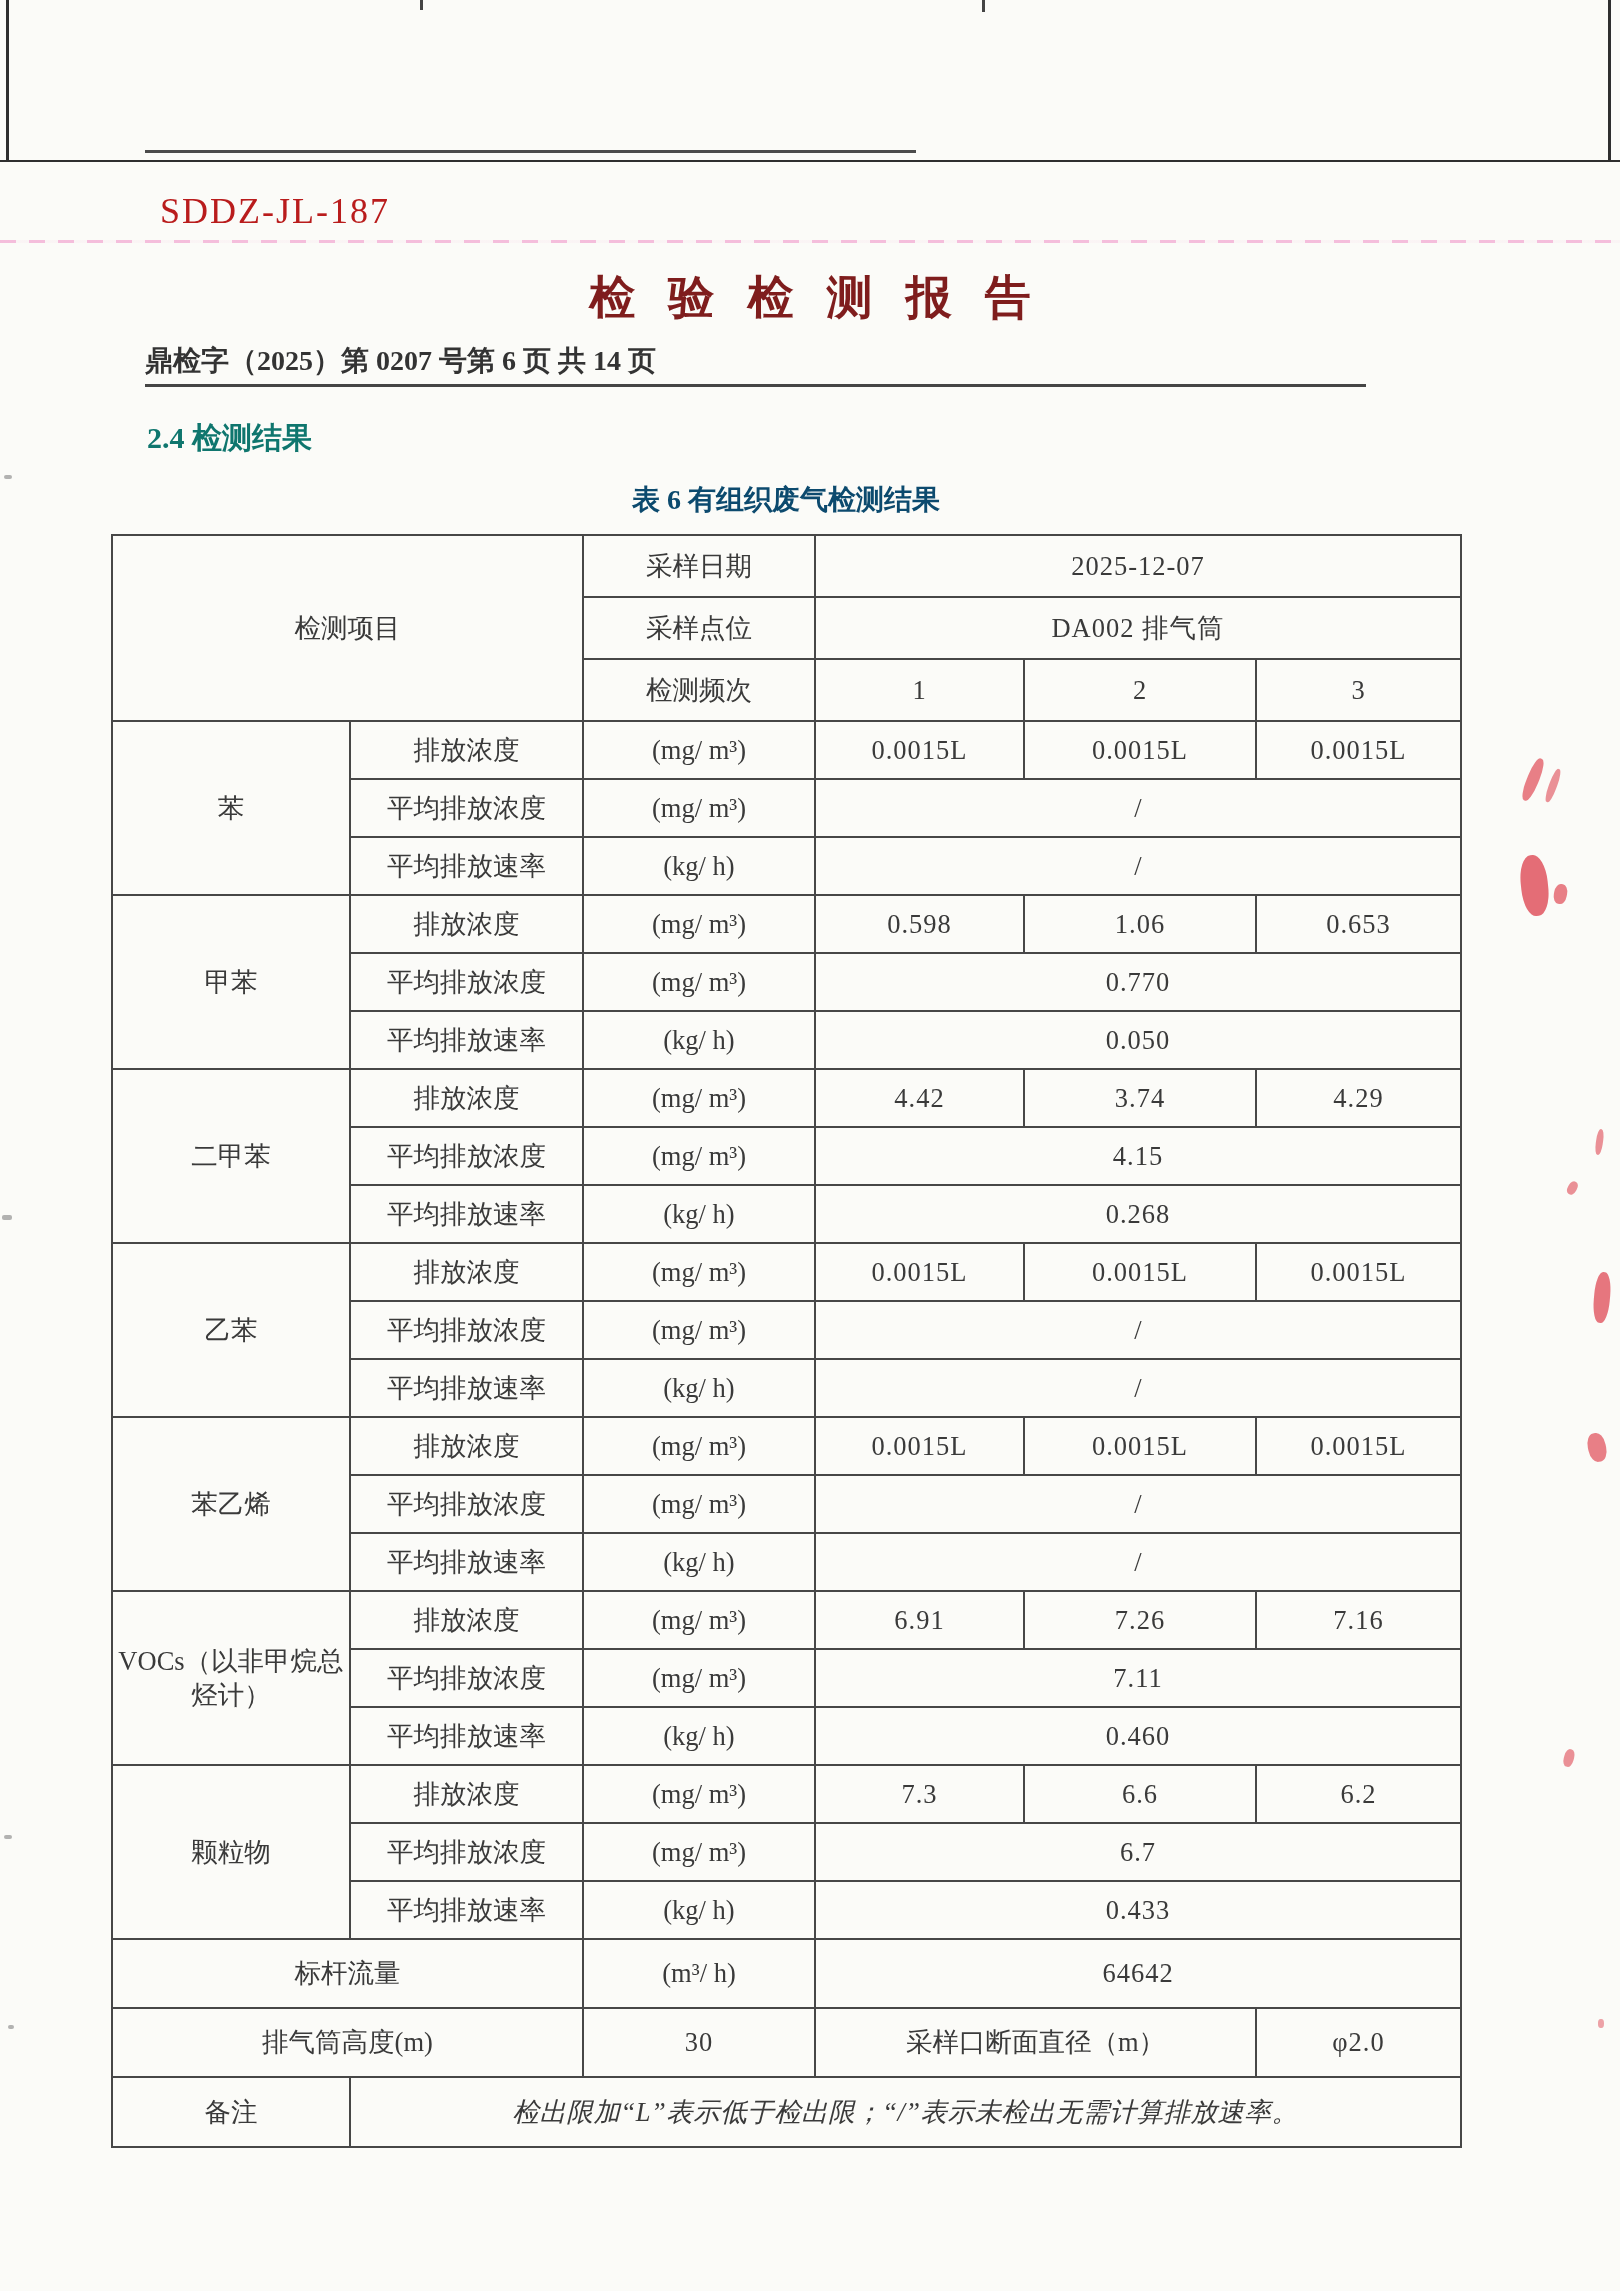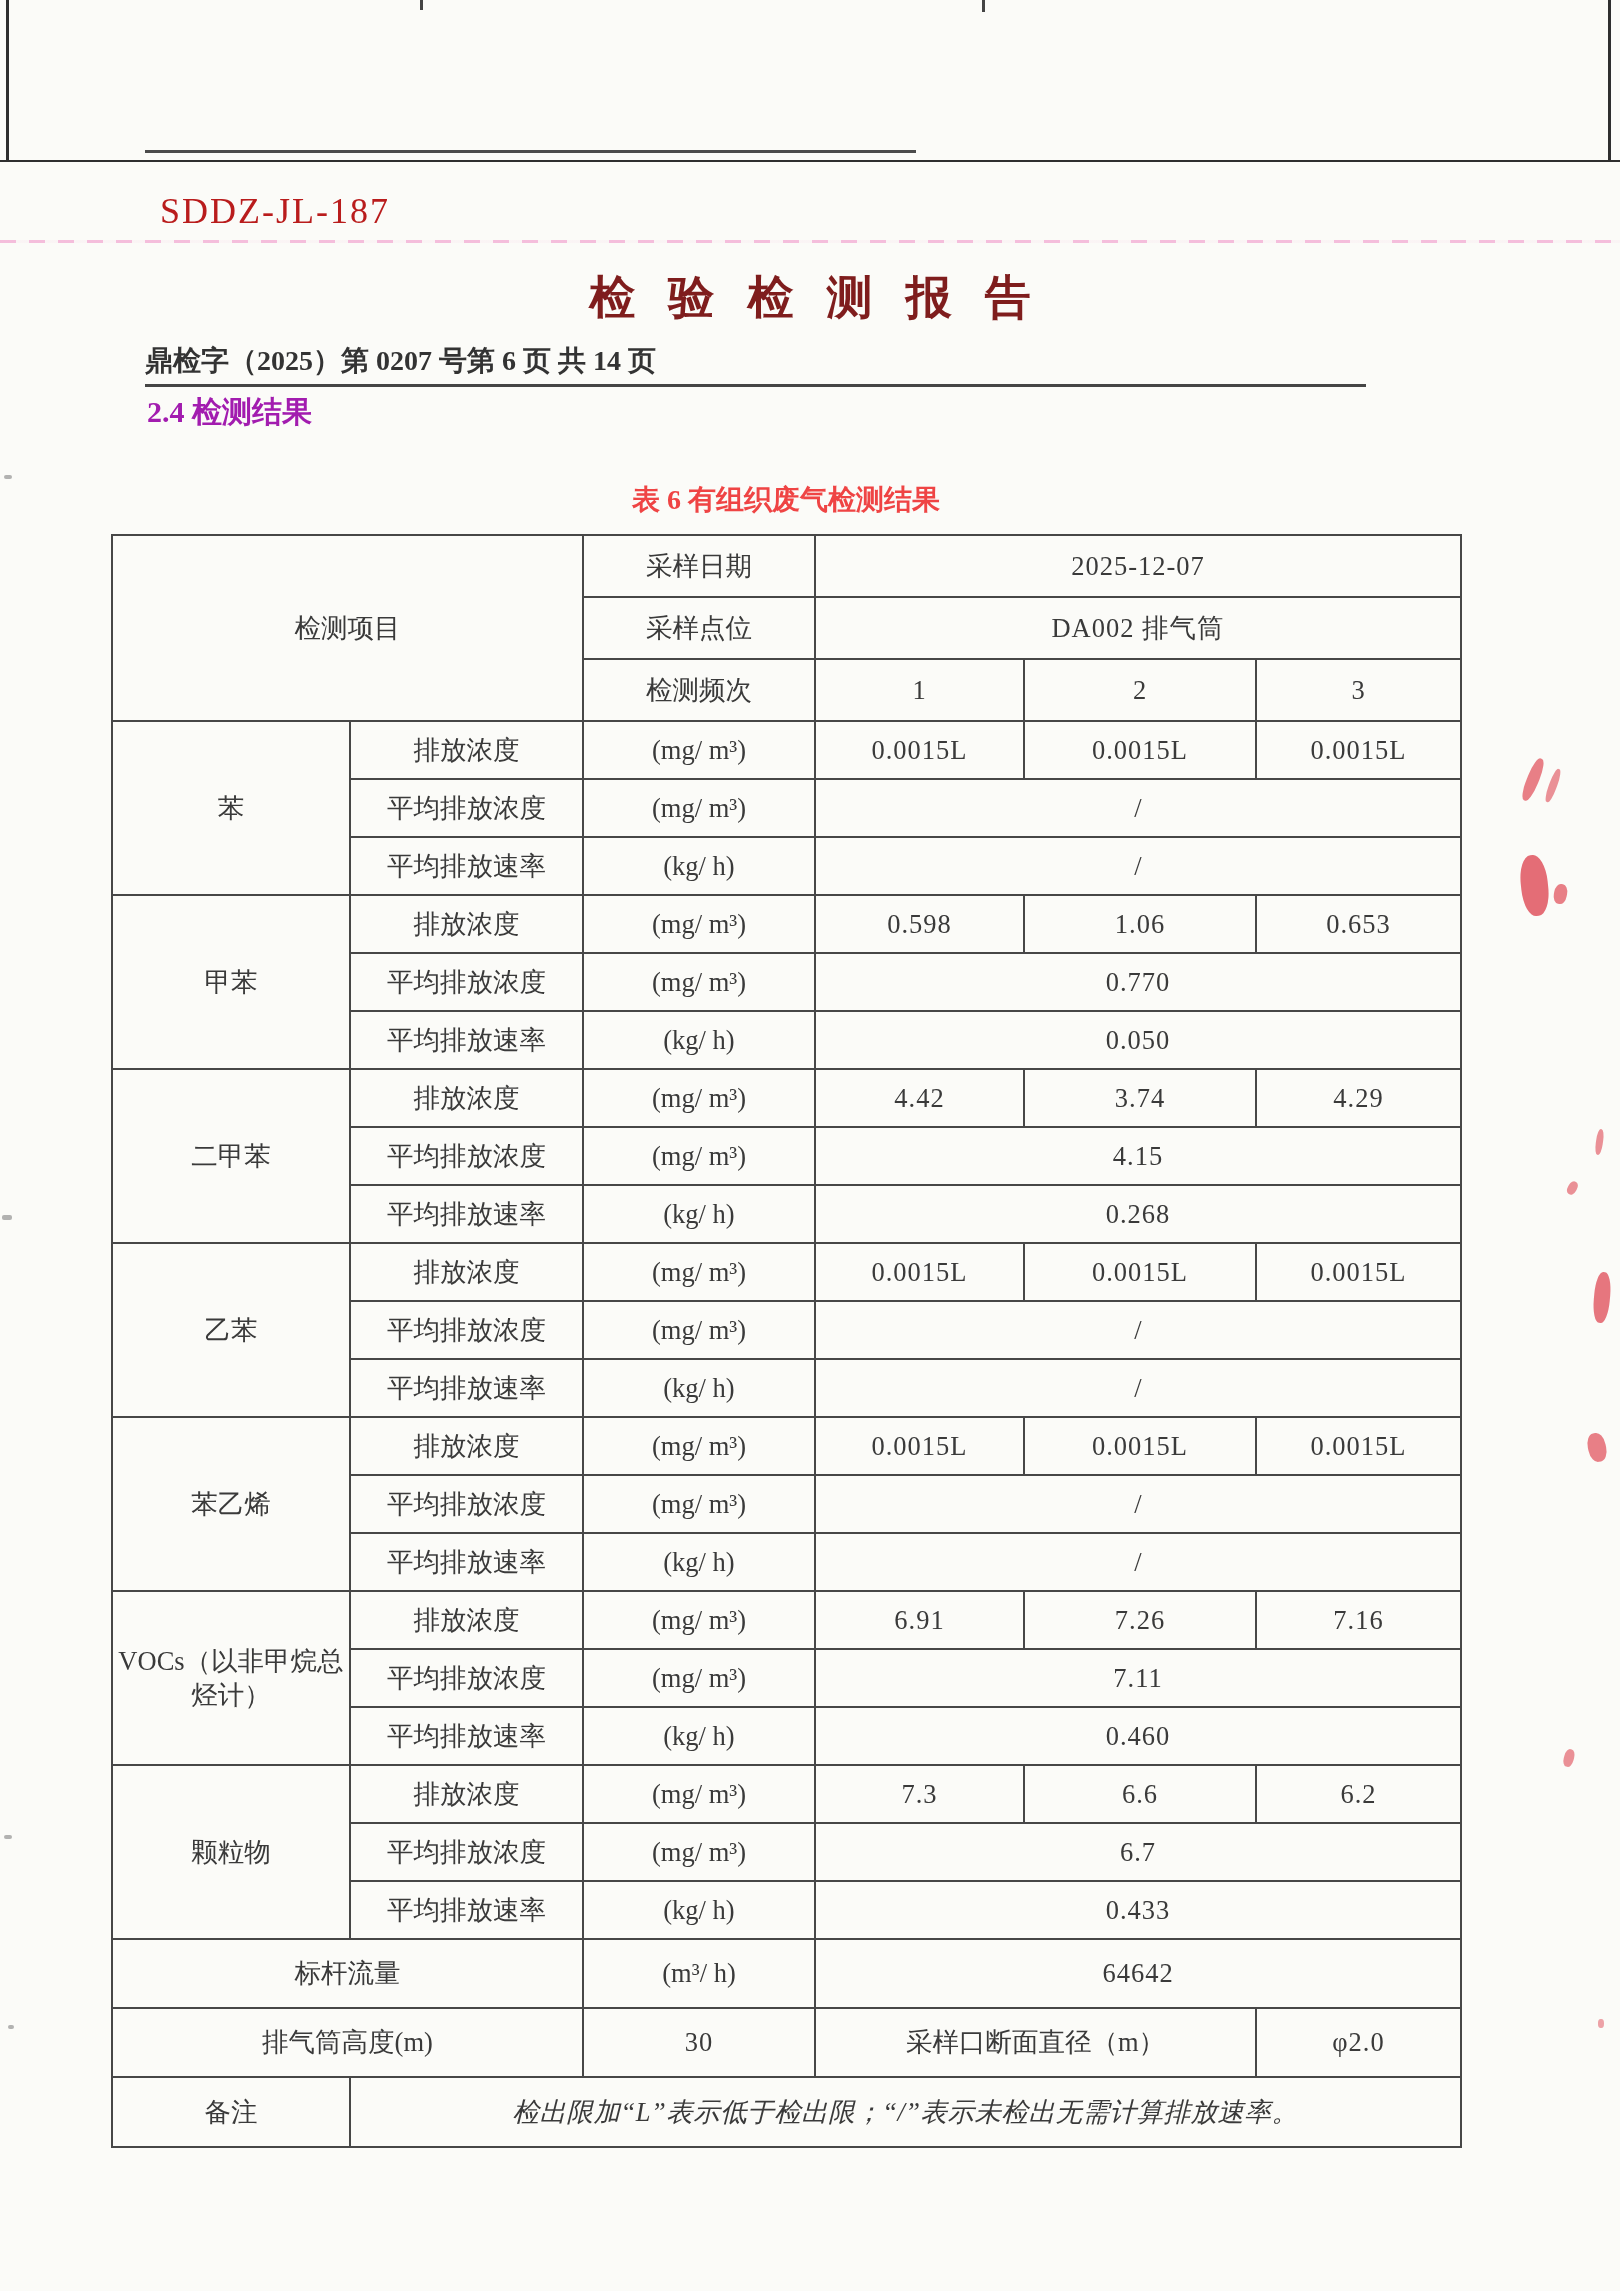--- a/index.html
+++ b/index.html
@@ -29,22 +29,22 @@
     left:0;top:267px;width:1620px;text-align:center;
     font-size:46px;font-weight:700;color:#7f1d1d;
     letter-spacing:.72em;padding-left:.72em;box-sizing:border-box;
     white-space:nowrap;
   }
   .docline{
     left:145px;top:342px;width:1219px;
     display:flex;align-items:baseline;
     font-size:28px;font-weight:700;color:#333;
   }
-  .section{left:147px;top:392px;font-size:30px;font-weight:700;color:#a21caf;}
-  .caption{left:111px;top:481px;width:1350px;text-align:center;font-size:28px;font-weight:700;color:#ef4444;}
+  .section{left:147px;top:418px;font-size:30px;font-weight:700;color:#0f766e;}
+  .caption{left:111px;top:481px;width:1350px;text-align:center;font-size:28px;font-weight:700;color:#0c4a6e;}
   
   table.t{
     position:absolute;left:111px;top:534px;width:1350px;
     border-collapse:collapse;table-layout:fixed;
     background:transparent;
   }
   table.t td{
     border:2px solid #474747;
     text-align:center;vertical-align:middle;
     font-size:26.5px;color:#3a3a3a;

